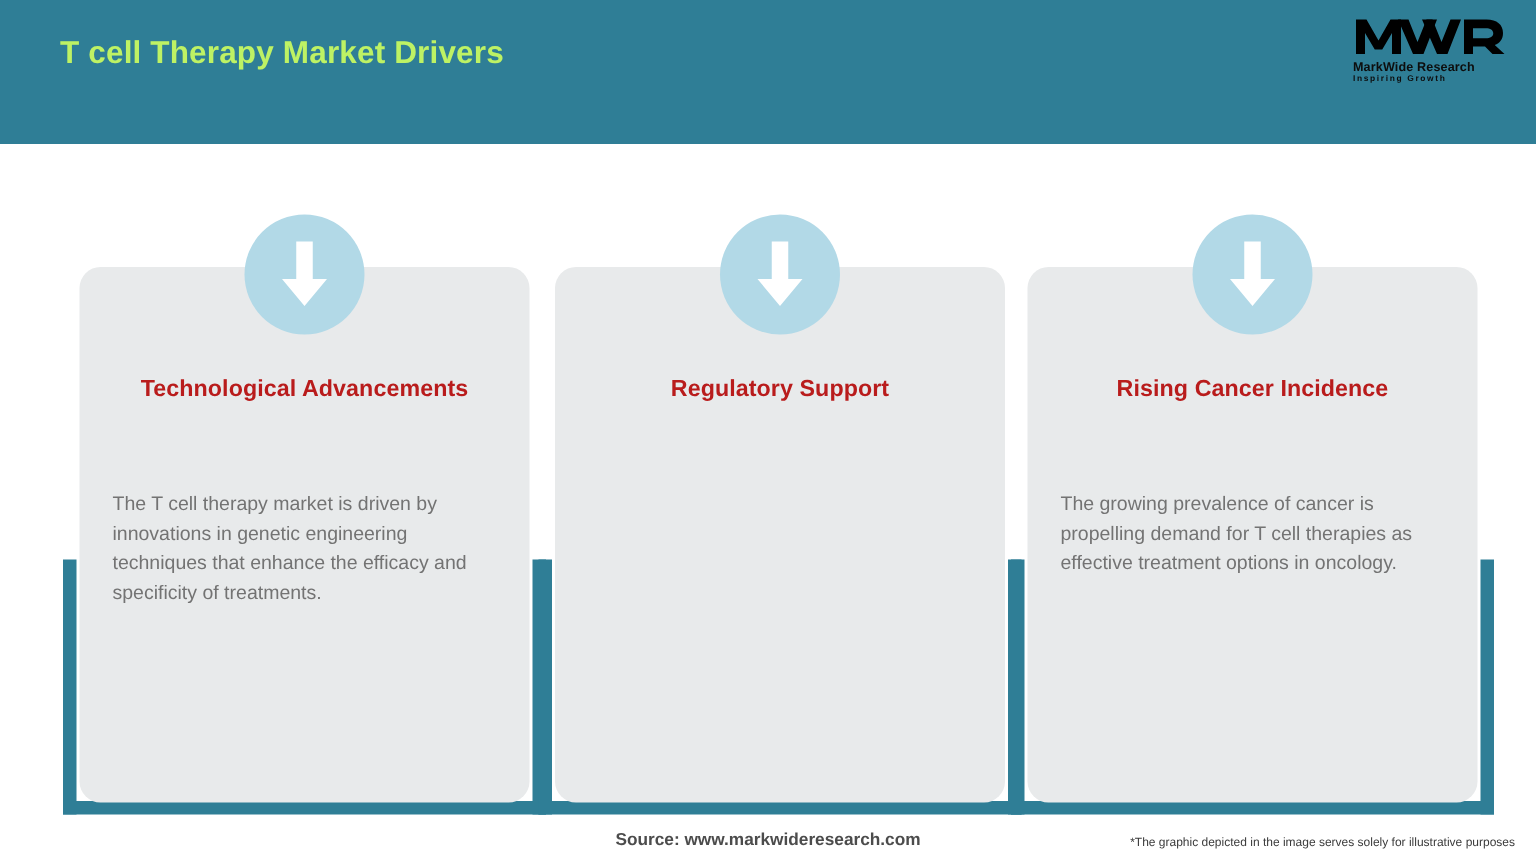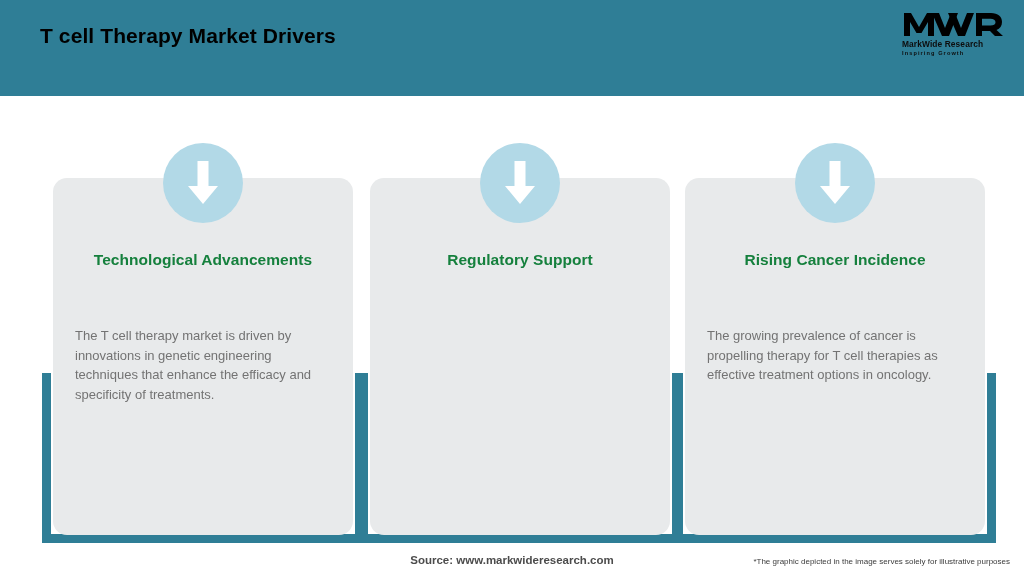--- a/index.html
+++ b/index.html
@@ -27,21 +27,21 @@
     width: 1024px;
     height: 96px;
     background: #2f7e96;
   }
   .header-title {
     position: absolute;
     left: 40px;
     top: 24px;
     font-size: 21px;
     font-weight: bold;
-    color: #000000;
+    color: #bef264;
     letter-spacing: 0.1px;
     white-space: nowrap;
     text-align: right;
   }
 
   
   .logo {
     position: absolute;
     right: 18px;
     top: 9px;
@@ -121,21 +121,21 @@
     border-radius: 14px;
   }
   .card-title {
     position: absolute;
     left: 0;
     right: 0;
     top: 73px;
     text-align: center;
     font-size: 15.5px;
     font-weight: bold;
-    color: #15803d;
+    color: #b91c1c;
     letter-spacing: 0.05px;
   }
   .card-body {
     position: absolute;
     left: 22px;
     right: 18px;
     top: 148px;
     font-size: 13px;
     line-height: 19.5px;
     color: #737373;
@@ -237,21 +237,21 @@
         </svg>
       </div>
     </div>
 
     <div class="card-wrap c3">
       <div class="frame-left"></div>
       <div class="frame-right"></div>
       <div class="frame-bottom"></div>
       <div class="card">
         <div class="card-title">Rising Cancer Incidence</div>
-        <div class="card-body">The growing prevalence of cancer is propelling therapy for T cell therapies as effective treatment options in oncology.</div>
+        <div class="card-body">The growing prevalence of cancer is propelling demand for T cell therapies as effective treatment options in oncology.</div>
       </div>
       <div class="icon-circle">
         <svg width="36" height="48" viewBox="0 0 36 48">
           <path d="M12.5,2 L23.5,2 L23.5,27 L33,27 L18,45 L3,27 L12.5,27 Z" fill="#ffffff"></path>
         </svg>
       </div>
     </div>
 
   </div>
 

